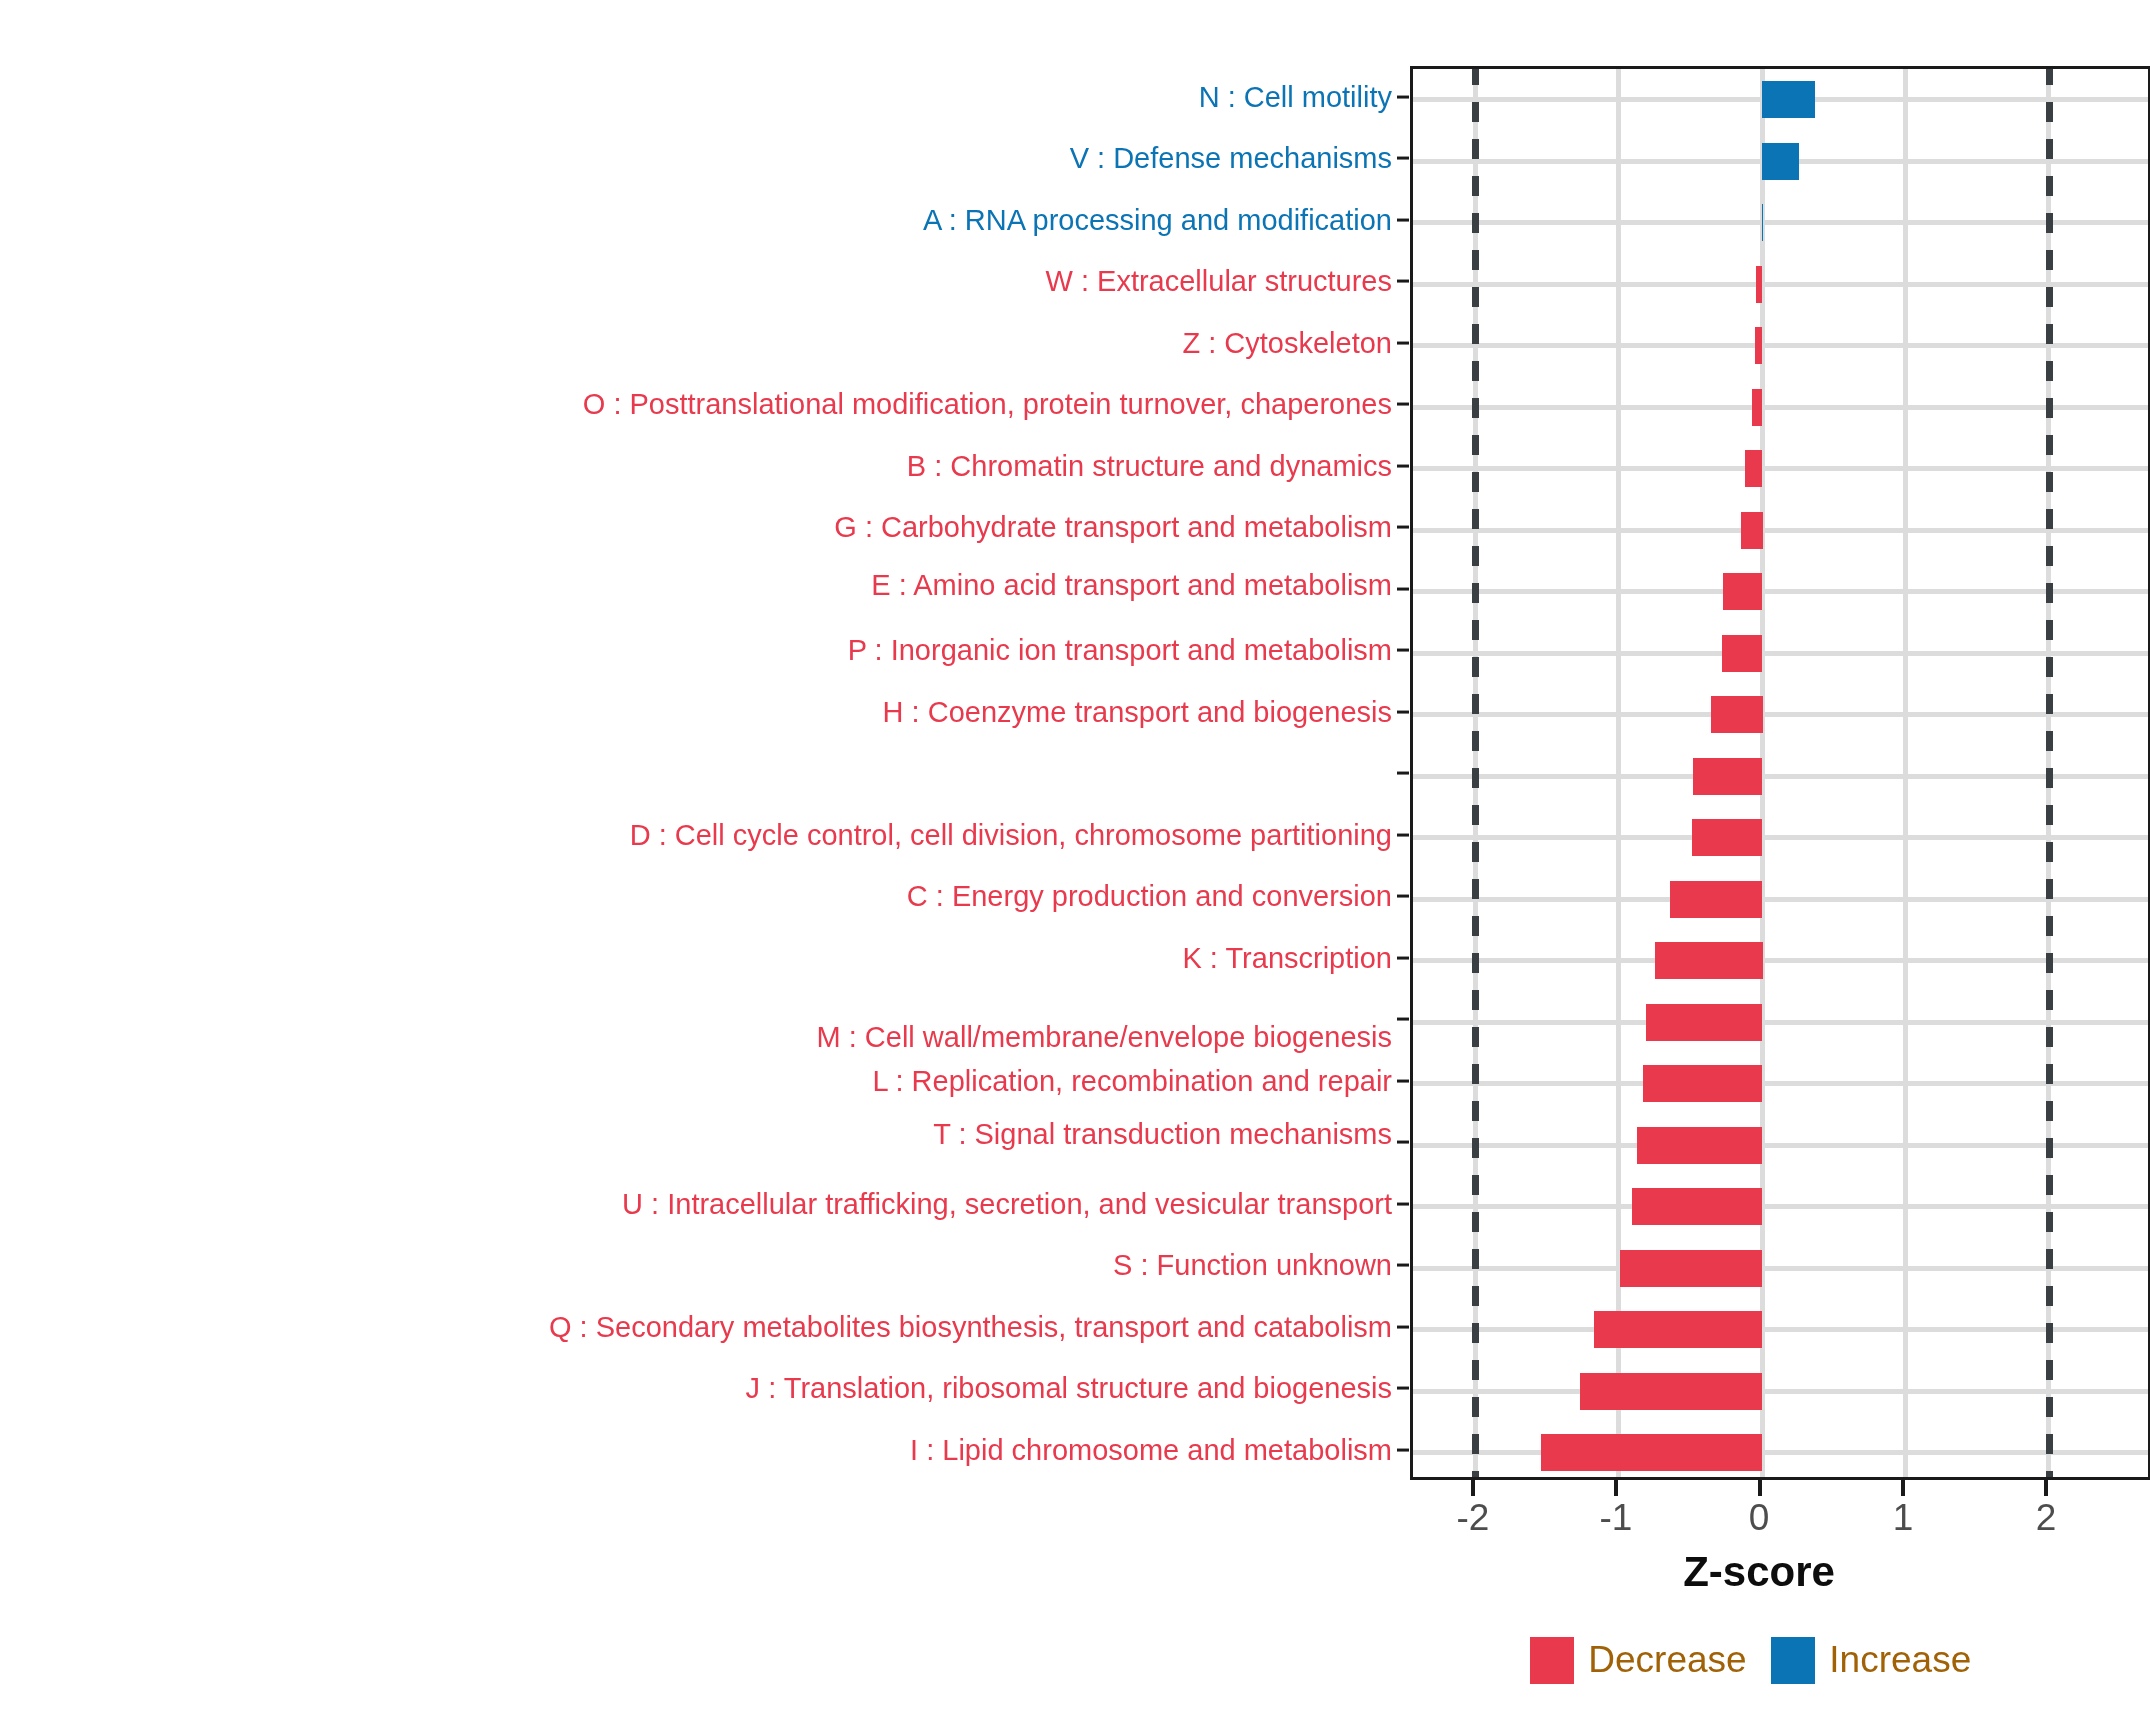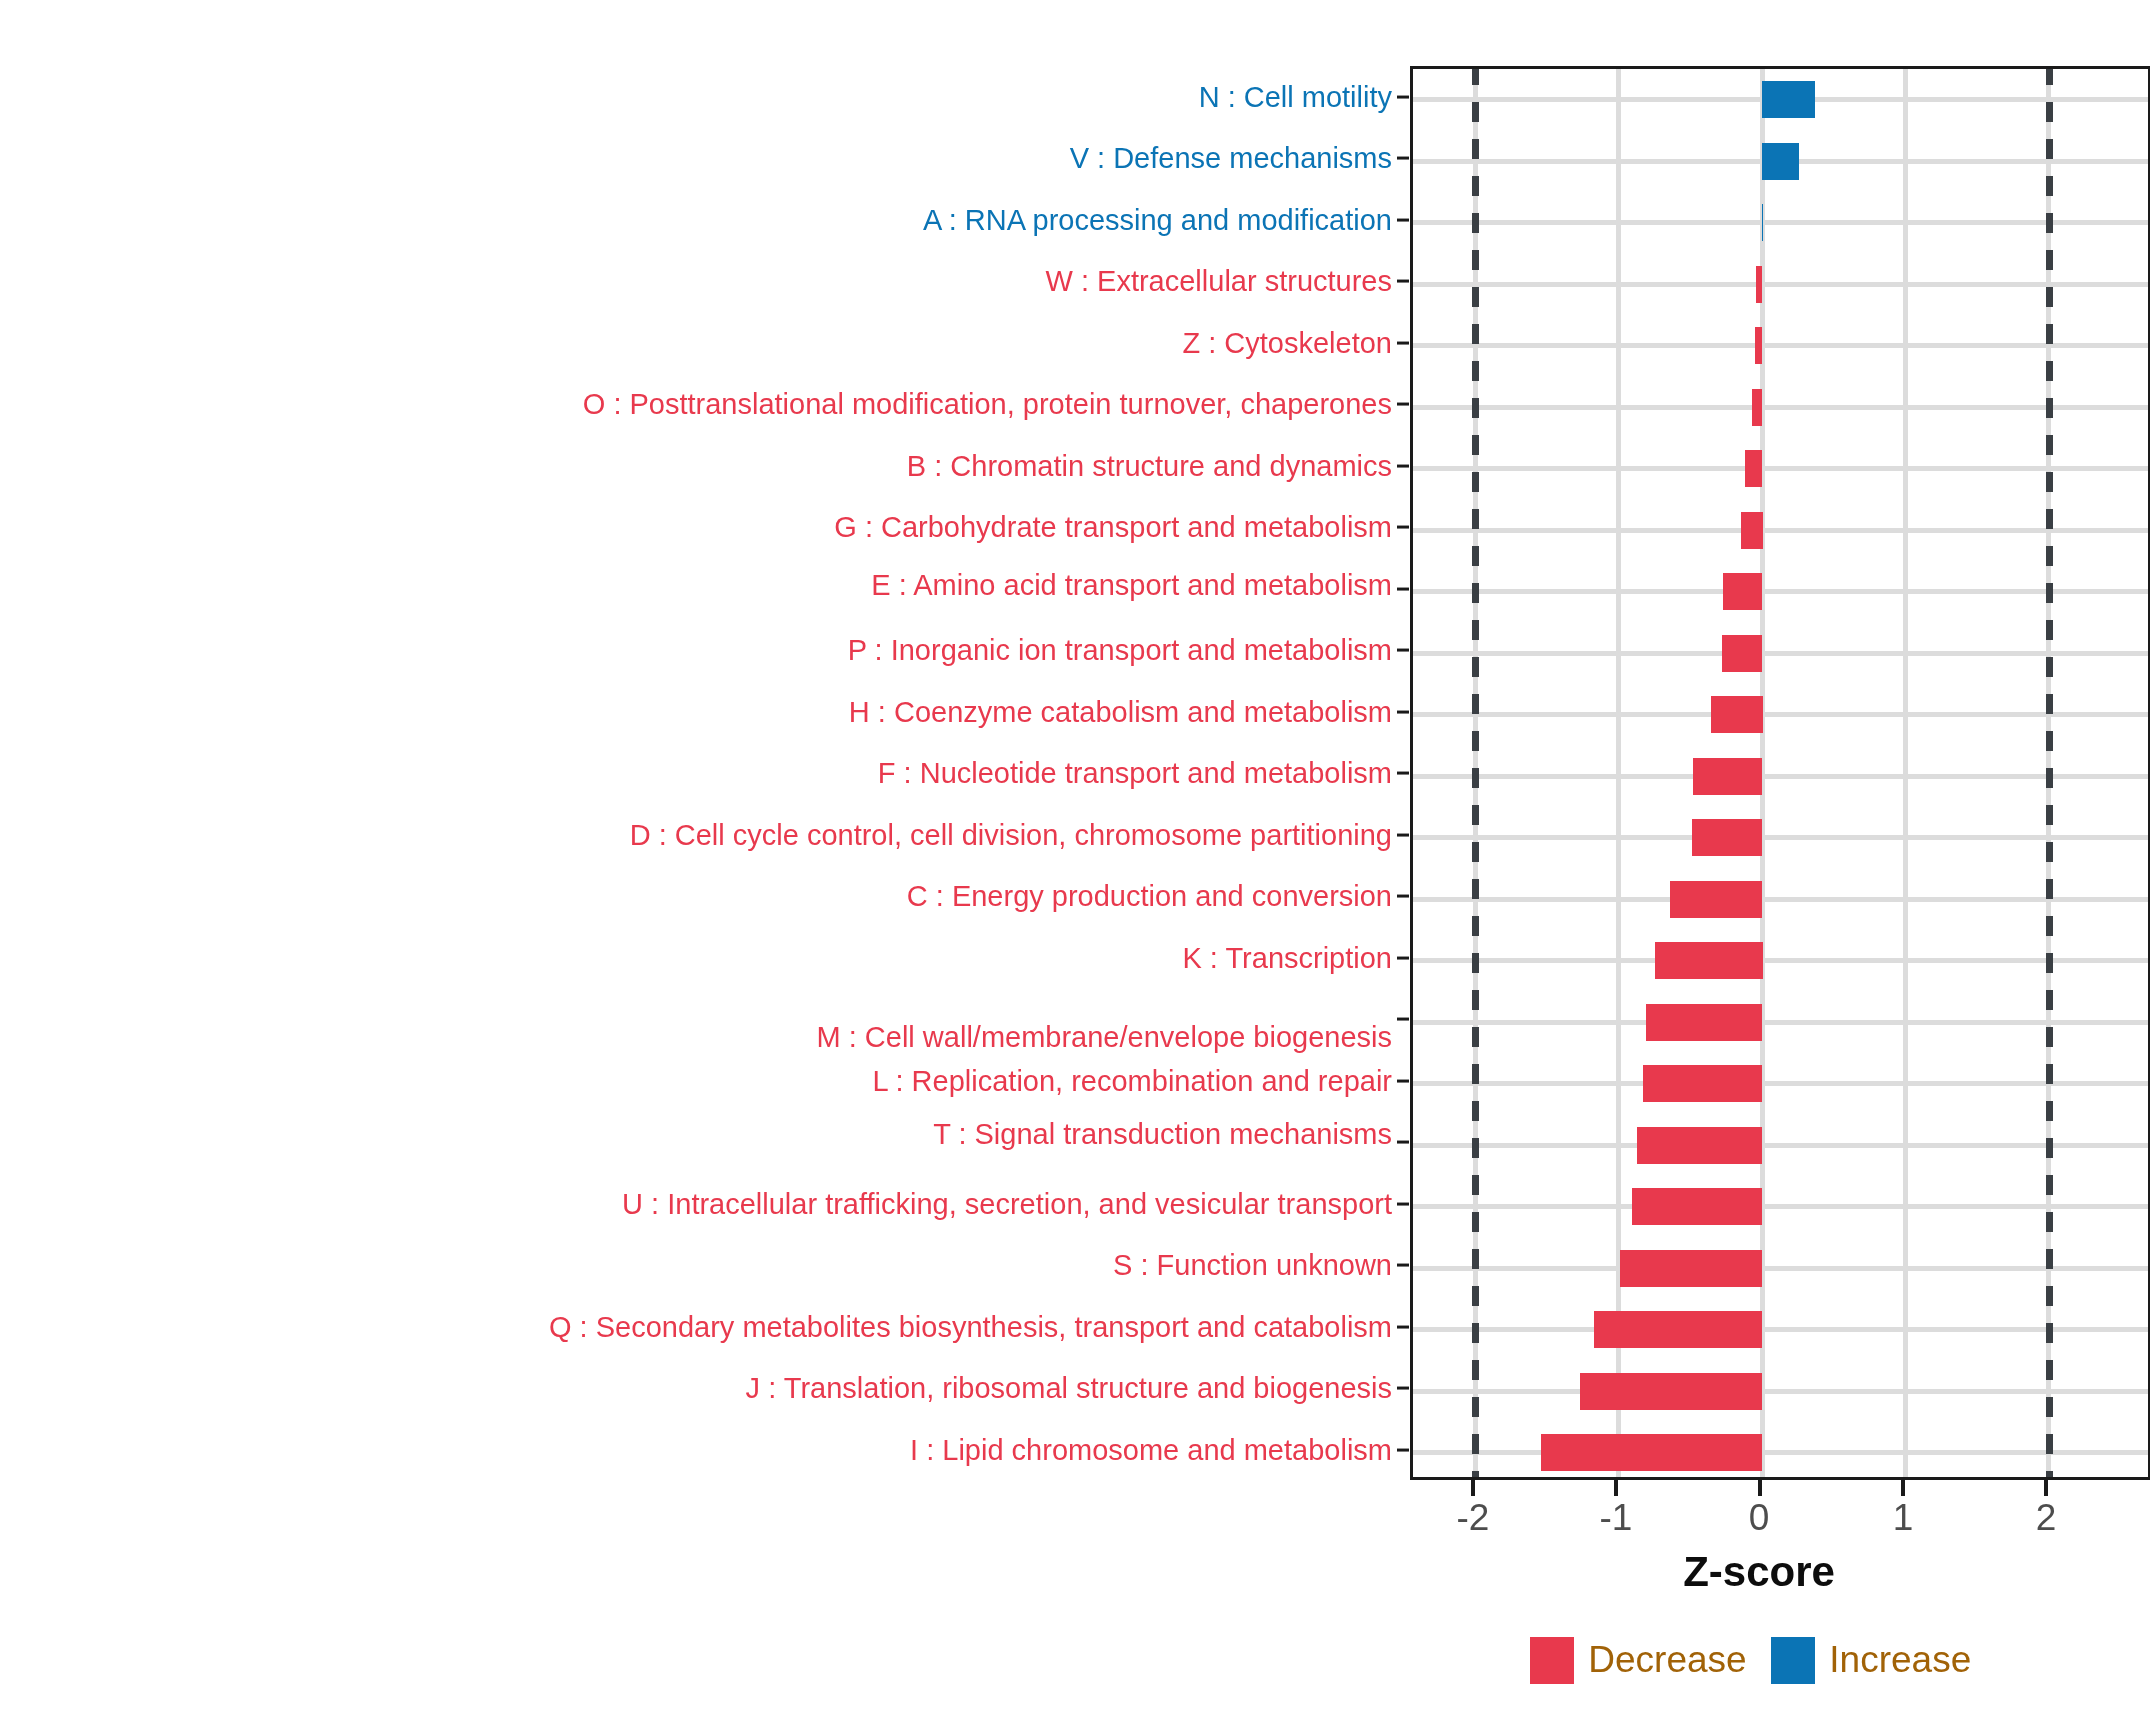--- a/index.html
+++ b/index.html
@@ -105,22 +105,21 @@
       <div class="ylab inc" style="top: 31px; color: rgb(11, 116, 181);">N : Cell motility</div>
       <div class="ylab inc" style="top: 92px; color: rgb(11, 116, 181);">V : Defense mechanisms</div>
       <div class="ylab inc" style="top: 154px; color: rgb(11, 116, 181);">A : RNA processing and modification</div>
       <div class="ylab dec" style="top: 215px; color: rgb(232, 57, 77);">W : Extracellular structures</div>
       <div class="ylab dec" style="top: 277px; color: rgb(232, 57, 77);">Z : Cytoskeleton</div>
       <div class="ylab dec" style="top: 338px; color: rgb(232, 57, 77);">O : Posttranslational modification, protein turnover, chaperones</div>
       <div class="ylab dec" style="top: 400px; color: rgb(232, 57, 77);">B : Chromatin structure and dynamics</div>
       <div class="ylab dec" style="top: 461px; color: rgb(232, 57, 77);">G : Carbohydrate transport and metabolism</div>
       <div class="ylab dec" style="top: 519px; color: rgb(232, 57, 77);">E : Amino acid transport and metabolism</div>
       <div class="ylab dec" style="top: 584px; color: rgb(232, 57, 77);">P : Inorganic ion transport and metabolism</div>
-      <div class="ylab dec" style="top: 646px; color: rgb(232, 57, 77);">H : Coenzyme catabolism and metabolism</div>
-      <div class="ylab dec" style="top: 707px; color: rgb(232, 57, 77);">F : Nucleotide transport and metabolism</div>
+      <div class="ylab dec" style="top: 646px; color: rgb(232, 57, 77);">H : Coenzyme transport and biogenesis</div>
       <div class="ylab dec" style="top: 769px; color: rgb(232, 57, 77);">D : Cell cycle control, cell division, chromosome partitioning</div>
       <div class="ylab dec" style="top: 830px; color: rgb(232, 57, 77);">C : Energy production and conversion</div>
       <div class="ylab dec" style="top: 892px; color: rgb(232, 57, 77);">K : Transcription</div>
       <div class="ylab dec" style="top: 971px; color: rgb(232, 57, 77);">M : Cell wall/membrane/envelope biogenesis</div>
       <div class="ylab dec" style="top: 1015px; color: rgb(232, 57, 77);">L : Replication, recombination and repair</div>
       <div class="ylab dec" style="top: 1068px; color: rgb(232, 57, 77); text-align: center;">T : Signal transduction mechanisms</div>
       <div class="ylab dec" style="top: 1138px; color: rgb(232, 57, 77);">U : Intracellular trafficking, secretion, and vesicular transport</div>
       <div class="ylab dec" style="top: 1199px; color: rgb(232, 57, 77);">S : Function unknown</div>
       <div class="ylab dec" style="top: 1261px; color: rgb(232, 57, 77);">Q : Secondary metabolites biosynthesis, transport and catabolism</div>
       <div class="ylab dec" style="top: 1322px; color: rgb(232, 57, 77);">J : Translation, ribosomal structure and biogenesis</div>

